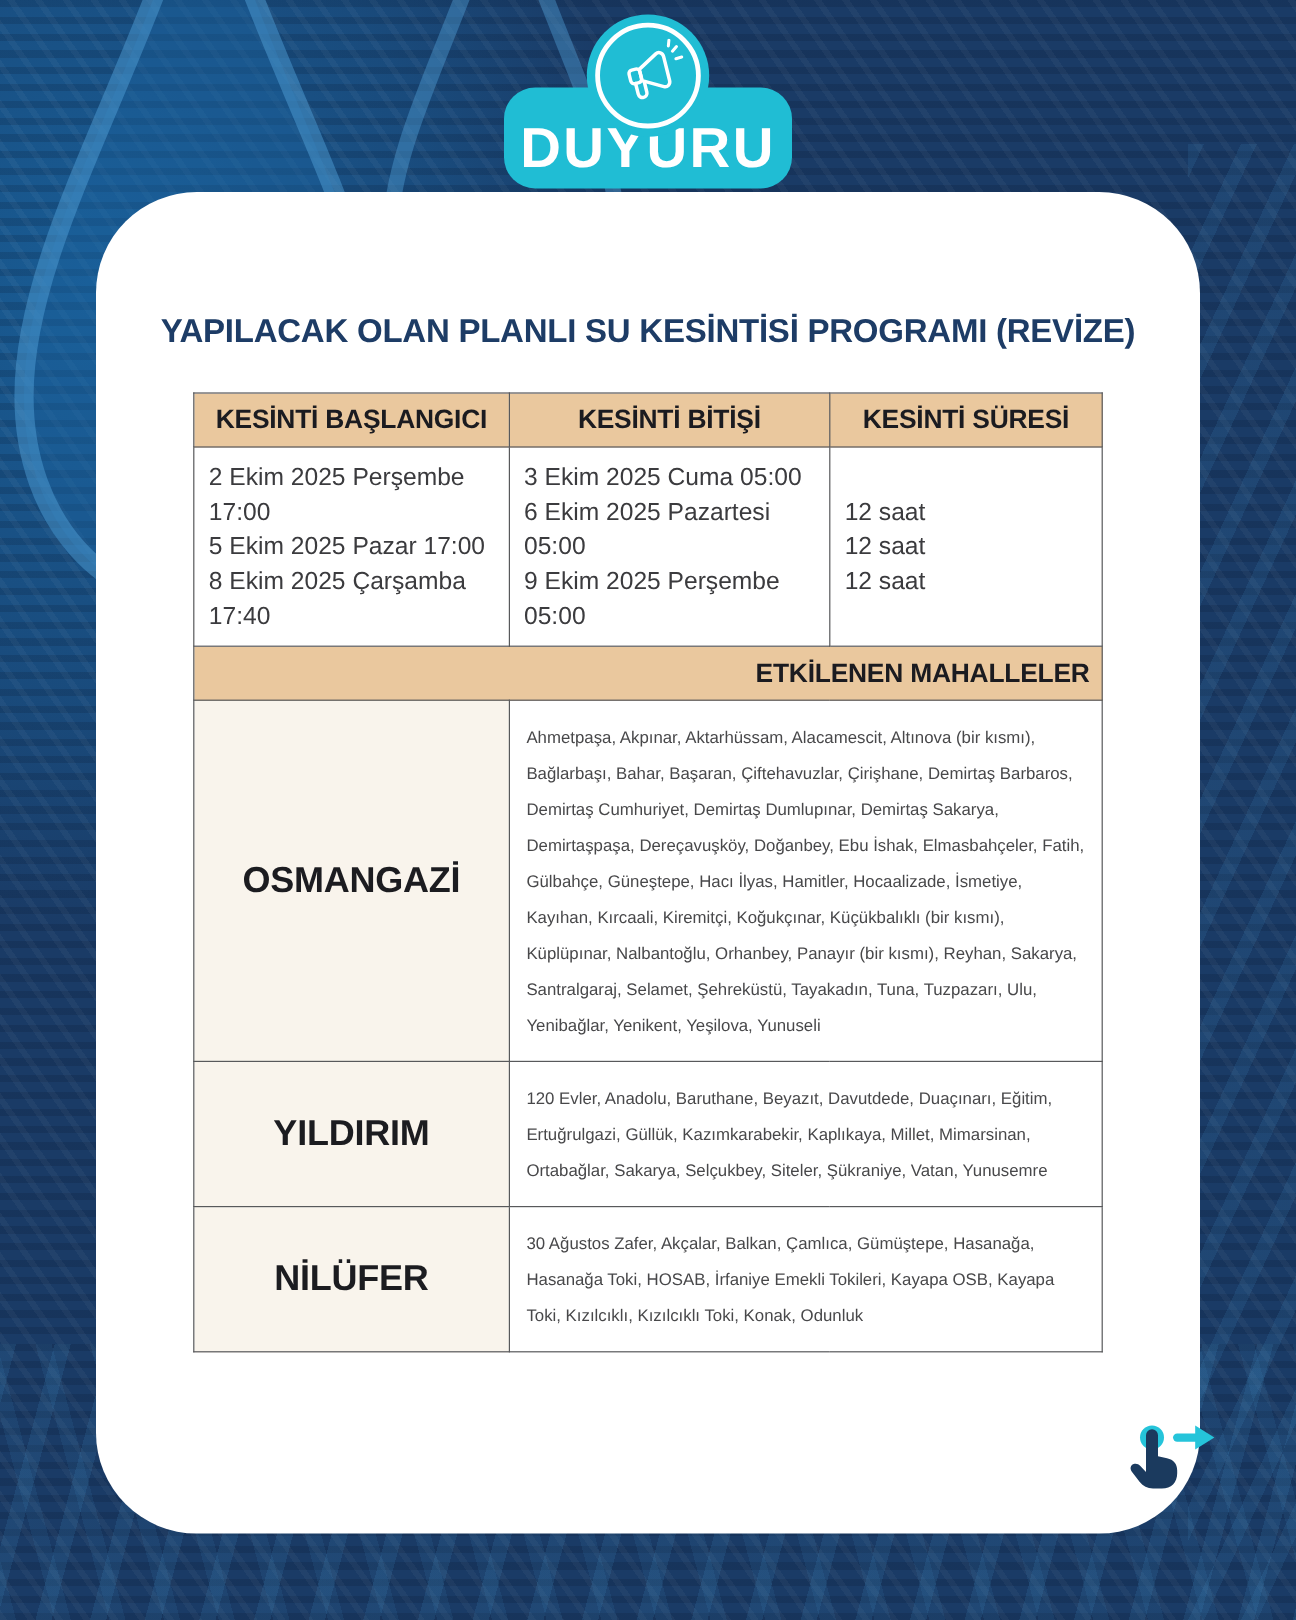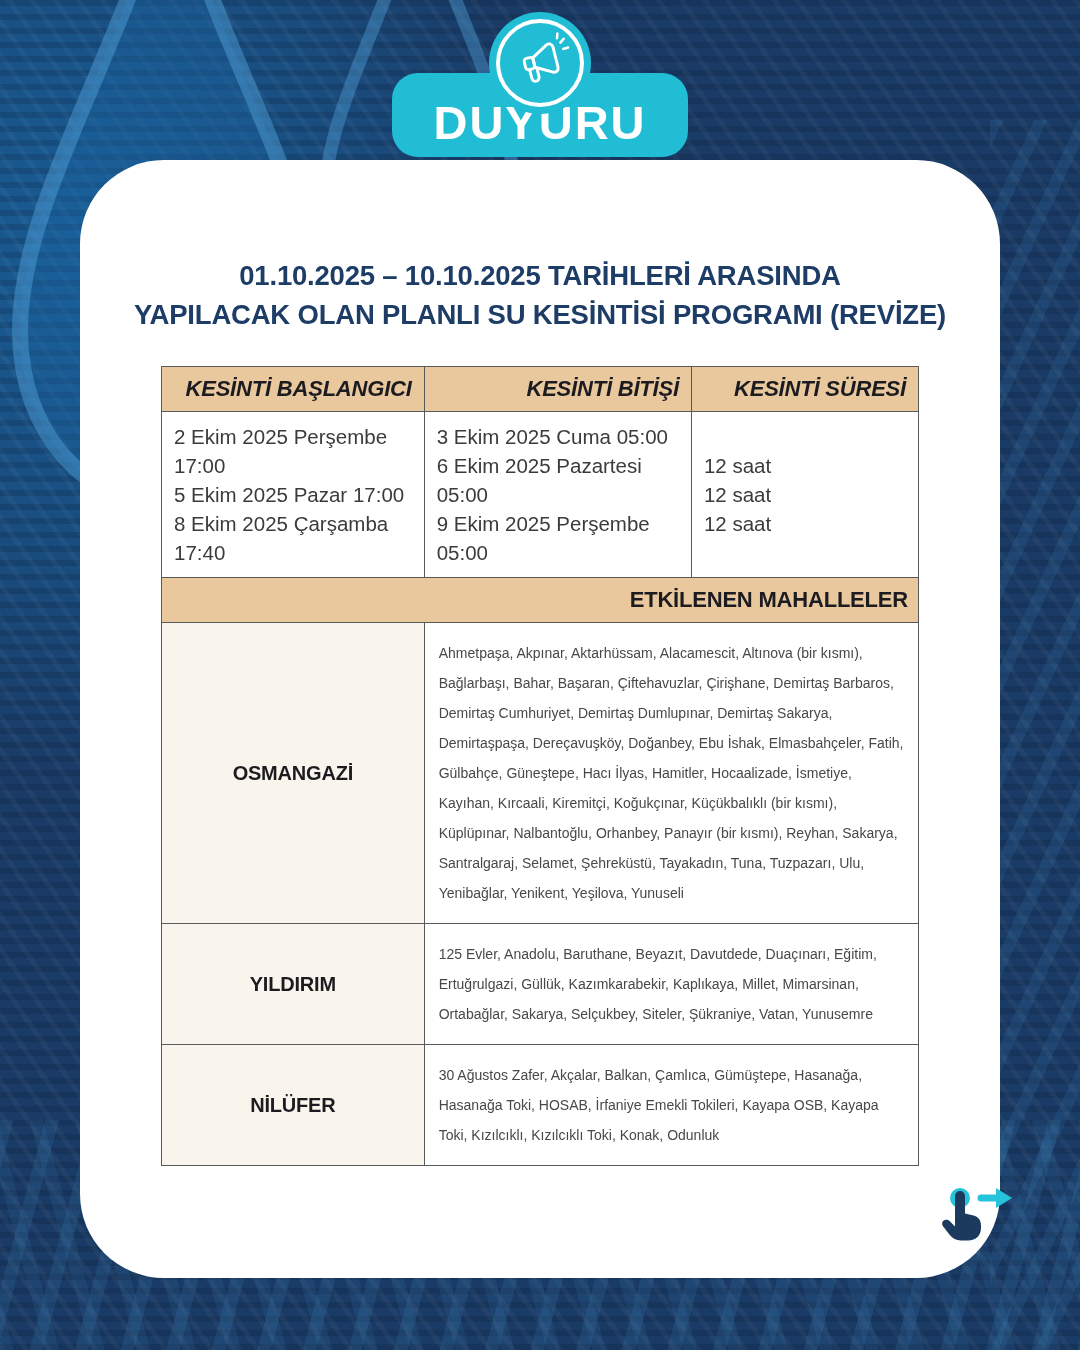--- a/index.html
+++ b/index.html
@@ -21,21 +21,21 @@
   .bg-chevrons { position:absolute; left:0; right:0; bottom:0; height:230px;
     background:
       repeating-linear-gradient(105deg, rgba(70,150,205,.14) 0 13px, rgba(0,0,0,0) 13px 44px),
       repeating-linear-gradient(75deg,  rgba(70,150,205,.10) 0 13px, rgba(0,0,0,0) 13px 44px); }
   .bg-chevrons-right { position:absolute; top:120px; bottom:0; right:0; width:90px;
     background:repeating-linear-gradient(115deg, rgba(70,150,205,.13) 0 12px, rgba(0,0,0,0) 12px 40px); }
 
   
   .badge {
     position:absolute; left:50%; top:73px; transform:translateX(-50%);
-    width:296px; height:84px; background:#20bdd4; border-radius:26px;
+    width:240px; height:84px; background:#20bdd4; border-radius:26px;
     display:flex; align-items:center; justify-content:center; z-index:4;
   }
   .badge-label { color:#ffffff; font-size:47px; font-weight:800; letter-spacing:2px; padding-top:14px; }
   .badge-circle {
     position:absolute; left:50%; top:12px; transform:translateX(-50%);
     width:102px; height:102px; background:#20bdd4; border-radius:50%; z-index:5;
   }
   .badge-circle-ring {
     position:absolute; inset:7px; border:4px solid #ffffff; border-radius:50%;
     display:flex; align-items:center; justify-content:center;
@@ -51,32 +51,32 @@
     color:#1d3c66; font-weight:800; font-size:27.5px; line-height:1.42; letter-spacing:-0.2px;
   }
 
   
   .sched-table {
     width:758px; margin:32px auto 0 auto; border-collapse:collapse; table-layout:fixed;
   }
   .sched-table th, .sched-table td { border:1px solid #58595b; vertical-align:middle; }
   .col1 { width:34.7%; } .col2 { width:35.3%; } .col3 { width:30%; }
   th.head-cell {
-    background:#eac89e; text-align:right; padding:9px 12px;
-    font-size:22px; font-weight:800; color:#1b1b20; letter-spacing:-0.2px;font-style:italic;
+    background:#eac89e; text-align:center; padding:9px 12px;
+    font-size:22px; font-weight:800; color:#1b1b20; letter-spacing:-0.2px;
   }
   td.sched-cell { background:#ffffff; padding:10px 12px; }
   .sched-line { font-size:20.5px; color:#3b3b3e; line-height:29px; }
   td.section-cell {
     background:#eac89e; text-align:right; padding:9px 10px;
     font-size:22px; font-weight:800; color:#1b1b20; letter-spacing:-0.2px;
   }
   td.district-cell {
     background:#f9f4ec; text-align:center;
-    font-size:20px; font-weight:800; color:#1c1c20; letter-spacing:-0.2px;
+    font-size:30px; font-weight:800; color:#1c1c20; letter-spacing:-0.2px;
   }
   td.hoods-cell {
     background:#ffffff; padding:15px 14px;
     font-size:14px; color:#48484a; line-height:30px;
   }
 
   
   .swipe { position:absolute; left:934px; top:1182px; z-index:6; }
 </style>
 </head>
@@ -89,21 +89,20 @@
   <div class="bg-stripes-d"></div>
   <svg class="bg-droplets" width="700" height="720" viewBox="0 0 700 720">
     <path d="M230 -60 C 185 120, 80 270, 80 400 C 80 505, 148 575, 230 575 C 312 575, 380 505, 380 400 C 380 270, 275 120, 230 -60 Z" fill="rgba(28,100,160,0.40)" stroke="rgba(85,165,220,0.45)" stroke-width="16"></path>
     <path d="M480 -40 C 452 80, 385 180, 385 268 C 385 340, 428 386, 480 386 C 532 386, 575 340, 575 268 C 575 180, 508 80, 480 -40 Z" fill="none" stroke="rgba(85,165,220,0.40)" stroke-width="13"></path>
   </svg>
   <div class="bg-chevrons"></div>
   <div class="bg-chevrons-right"></div>
 
   <div class="card">
     <div class="card-title">
-      <div>01.10.2025 – 10.10.2025 TARİHLERİ ARASINDA</div>
       <div>YAPILACAK OLAN PLANLI SU KESİNTİSİ PROGRAMI (REVİZE)</div>
     </div>
 
     <table class="sched-table">
       <colgroup>
           <col class="col1">
           <col class="col2">
           <col class="col3">
         </colgroup>
       <tbody>
@@ -131,21 +130,21 @@
       </tr>
       <tr>
         <td class="section-cell" colspan="3">ETKİLENEN MAHALLELER</td>
       </tr>
       <tr>
         <td class="district-cell">OSMANGAZİ</td>
         <td class="hoods-cell" colspan="2">Ahmetpaşa, Akpınar, Aktarhüssam, Alacamescit, Altınova (bir kısmı), Bağlarbaşı, Bahar, Başaran, Çiftehavuzlar, Çirişhane, Demirtaş Barbaros, Demirtaş Cumhuriyet, Demirtaş Dumlupınar, Demirtaş Sakarya, Demirtaşpaşa, Dereçavuşköy, Doğanbey, Ebu İshak, Elmasbahçeler, Fatih, Gülbahçe, Güneştepe, Hacı İlyas, Hamitler, Hocaalizade, İsmetiye, Kayıhan, Kırcaali, Kiremitçi, Koğukçınar, Küçükbalıklı (bir kısmı), Küplüpınar, Nalbantoğlu, Orhanbey, Panayır (bir kısmı), Reyhan, Sakarya, Santralgaraj, Selamet, Şehreküstü, Tayakadın, Tuna, Tuzpazarı, Ulu, Yenibağlar, Yenikent, Yeşilova, Yunuseli</td>
       </tr>
       <tr>
         <td class="district-cell">YILDIRIM</td>
-        <td class="hoods-cell" colspan="2">125 Evler, Anadolu, Baruthane, Beyazıt, Davutdede, Duaçınarı, Eğitim, Ertuğrulgazi, Güllük, Kazımkarabekir, Kaplıkaya, Millet, Mimarsinan, Ortabağlar, Sakarya, Selçukbey, Siteler, Şükraniye, Vatan, Yunusemre</td>
+        <td class="hoods-cell" colspan="2">120 Evler, Anadolu, Baruthane, Beyazıt, Davutdede, Duaçınarı, Eğitim, Ertuğrulgazi, Güllük, Kazımkarabekir, Kaplıkaya, Millet, Mimarsinan, Ortabağlar, Sakarya, Selçukbey, Siteler, Şükraniye, Vatan, Yunusemre</td>
       </tr>
       <tr>
         <td class="district-cell">NİLÜFER</td>
         <td class="hoods-cell" colspan="2">30 Ağustos Zafer, Akçalar, Balkan, Çamlıca, Gümüştepe, Hasanağa, Hasanağa Toki, HOSAB, İrfaniye Emekli Tokileri, Kayapa OSB, Kayapa Toki, Kızılcıklı, Kızılcıklı Toki, Konak, Odunluk</td>
       </tr>
 
     </tbody>
       </table>
   </div>
 

